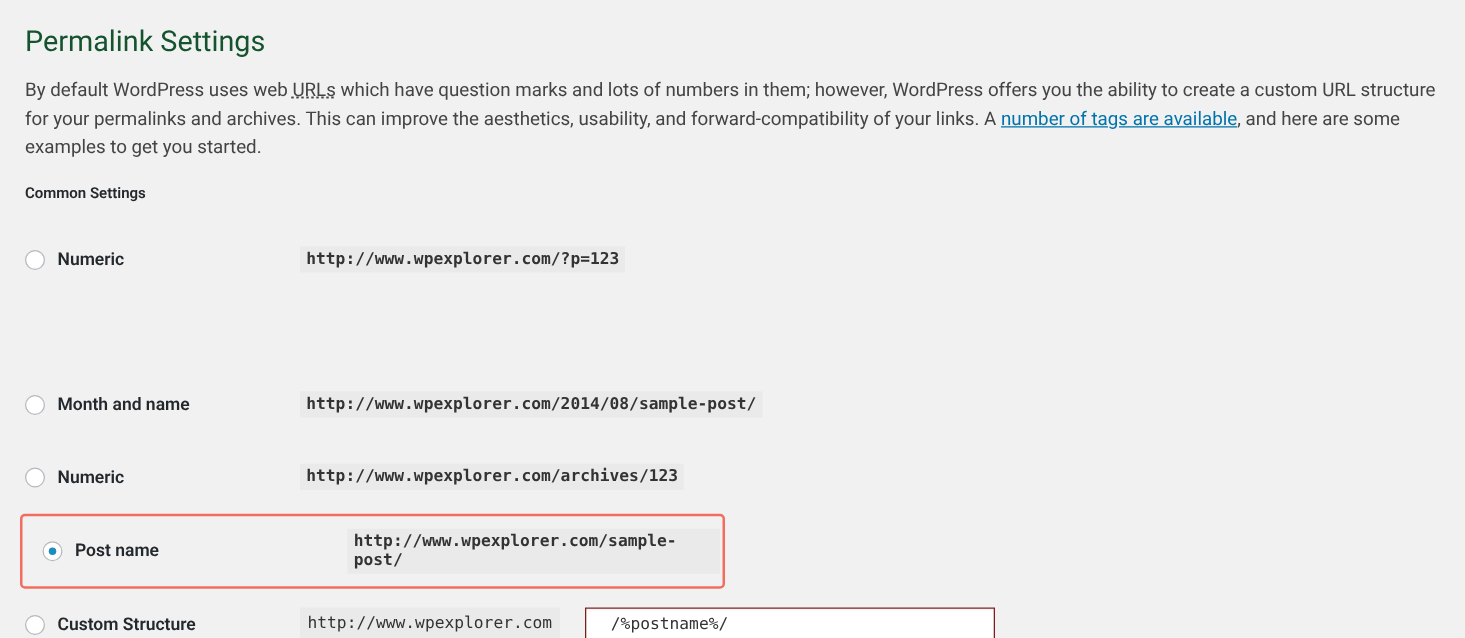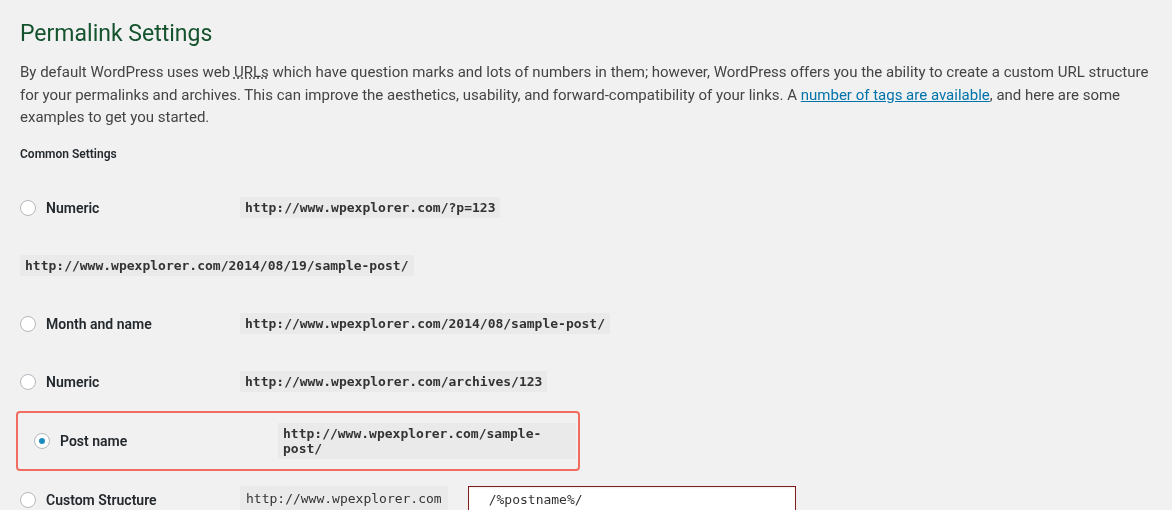--- a/index.html
+++ b/index.html
@@ -148,23 +148,20 @@
     <div class="radio-label-col">
       <span class="radio"></span>
       <span class="radio-label">Numeric</span>
     </div>
     <div class="value-col">
       <span class="code-value">http://www.wpexplorer.com/?p=123</span>
     </div>
   </div>
 
   <div class="setting-row">
-    <div class="value-col">
-      <span class="code-value">http://www.wpexplorer.com/2014/08/19/sample-post/</span>
-    </div>
   </div>
 
   <div class="setting-row">
     <div class="radio-label-col">
       <span class="radio"></span>
       <span class="radio-label">Month and name</span>
     </div>
     <div class="value-col">
       <span class="code-value">http://www.wpexplorer.com/2014/08/sample-post/</span>
     </div>

